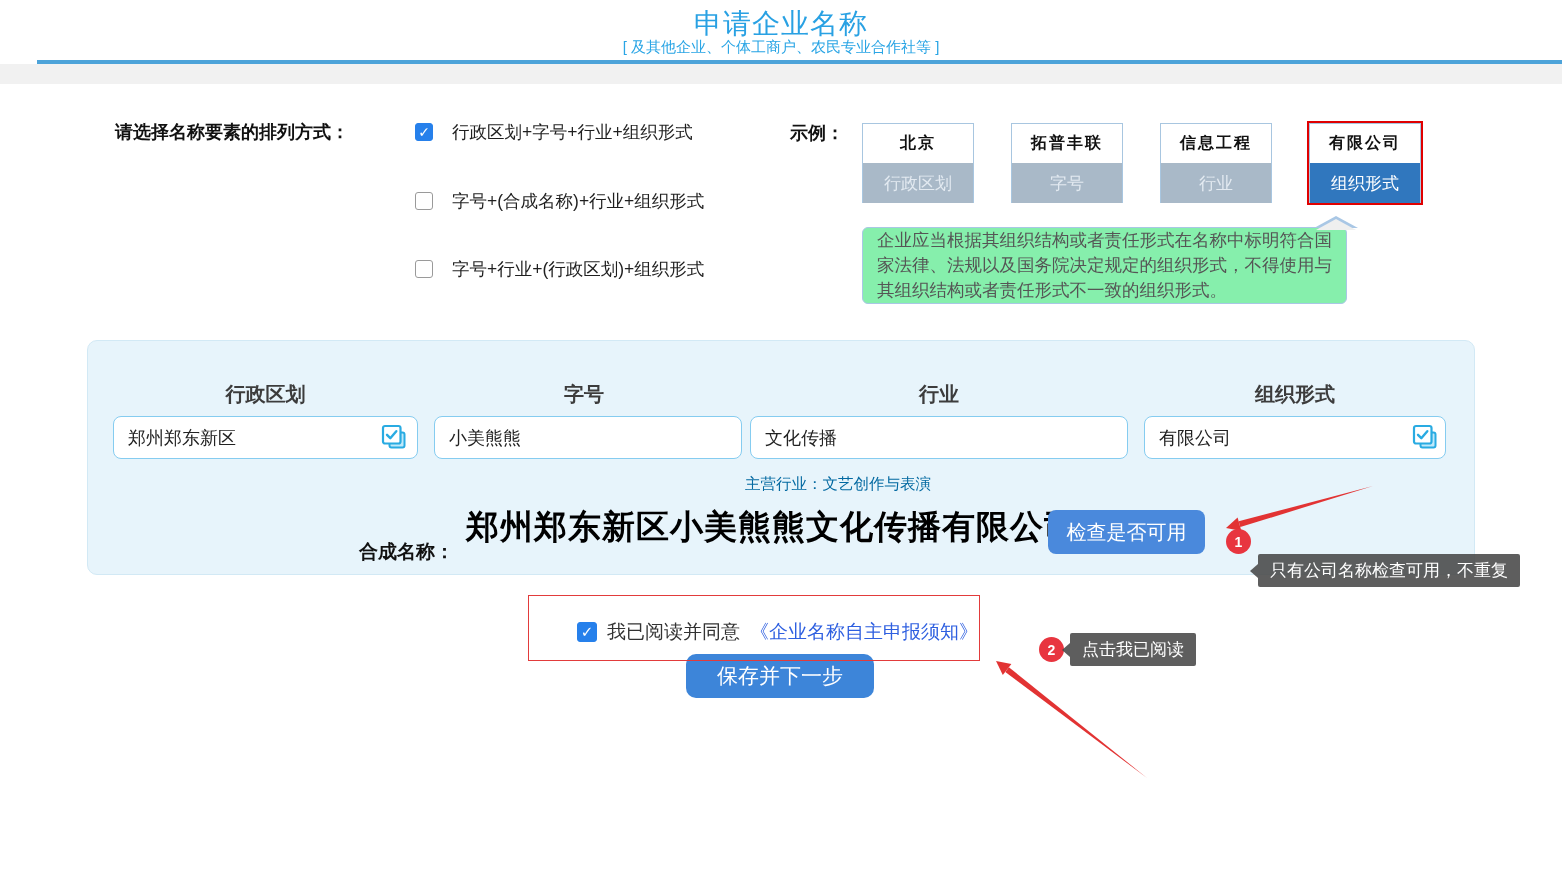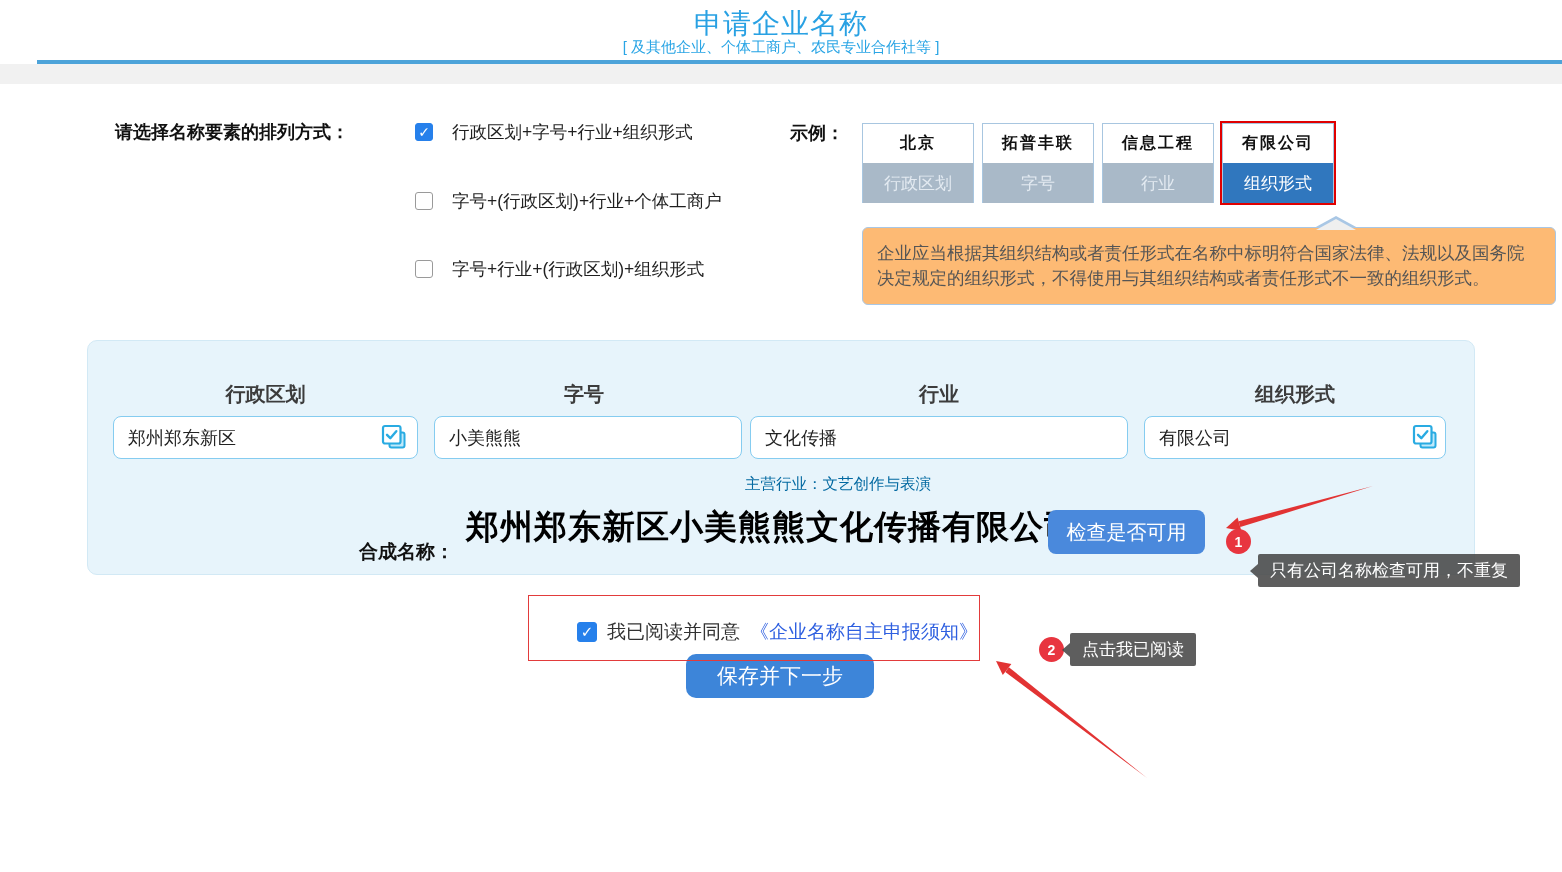--- a/index.html
+++ b/index.html
@@ -20,32 +20,32 @@
   .opt-row { position:absolute; left:415px; display:flex; align-items:center; gap:19px; cursor:pointer; }
   .opt-row .opt-text { font-size:17.5px; color:#1f1f1f; }
   .cb { width:18px; height:18px; border:1.5px solid #9a9a9a; border-radius:3px; background:#fff;
     position:relative; flex:0 0 auto; }
   .cb[data-checked="true"] { background:#2680eb; border-color:#2680eb; }
   .cb[data-checked="true"]::after { content:"✓"; position:absolute; inset:0; display:flex;
     align-items:center; justify-content:center; color:#fff; font-size:14px; font-weight:bold; }
 
   
   .ex-label { position:absolute; left:790px; top:121px; font-size:18px; font-weight:bold; color:#111; }
-  .ex-wrap { position:absolute; left:862px; top:123px; display:flex; gap:8px; }
+  .ex-wrap { position:absolute; left:862px; top:123px; display:flex; gap:37px; }
   .ex-box { width:112px; height:80px; border:1px solid #a8c6e0; background:#fff; }
   .ex-box[data-highlighted="true"] { outline:2px solid #e00000; outline-offset:0; }
   .ex-val { height:39px; display:flex; align-items:center; justify-content:center;
     font-family:"DejaVu Serif",serif; font-weight:bold; font-size:16px; color:#111; letter-spacing:2px; }
   .ex-cat { height:40px; display:flex; align-items:center; justify-content:center;
     background:#a9b9c8; color:#e3eaf1; font-size:17px; }
   .ex-box[data-highlighted="true"] .ex-cat { background:#3077be; color:#fff; }
 
   
-  .info-note { position:absolute; left:862px; top:227px; width:694px; background:#fdba74;
-    border:1px solid #a9c7e5; border-radius:6px; padding:13px 14px; font-size:17.5px;
+  .info-note { position:absolute; left:862px; top:227px; width:485px; background:#86efac;
+    border:1px solid #a9c7e5; border-radius:6px; padding:0 14px; font-size:17.5px;
     color:#555; line-height:1.42; }
   .note-caret { position:absolute; top:-12px; left:451px; width:0; height:0;
     border-left:22px solid transparent; border-right:22px solid transparent;
     border-bottom:12px solid #a9c7e5; }
   .note-caret::after { content:""; position:absolute; left:-20px; top:2.5px; width:0; height:0;
     border-left:20px solid transparent; border-right:20px solid transparent;
     border-bottom:11px solid #efefef; }
 
   
   .panel { position:absolute; left:87px; top:340px; width:1388px; height:235px;
@@ -109,21 +109,21 @@
   <div class="gray-bar"></div>
 
   <div class="arr-label">请选择名称要素的排列方式：</div>
 
   <div class="opt-row" style="top:120px;">
     <span class="cb" data-checked="true"></span>
     <span class="opt-text">行政区划+字号+行业+组织形式</span>
   </div>
   <div class="opt-row" style="top:189px;">
     <span class="cb" data-checked="false"></span>
-    <span class="opt-text">字号+(行政区划)+行业+个体工商户</span>
+    <span class="opt-text">字号+(合成名称)+行业+组织形式</span>
   </div>
   <div class="opt-row" style="top:257px;">
     <span class="cb" data-checked="false"></span>
     <span class="opt-text">字号+行业+(行政区划)+组织形式</span>
   </div>
 
   <div class="ex-label">示例：</div>
   <div class="ex-wrap">
     <div class="ex-box" data-highlighted="false">
       <div class="ex-val">北京</div>

